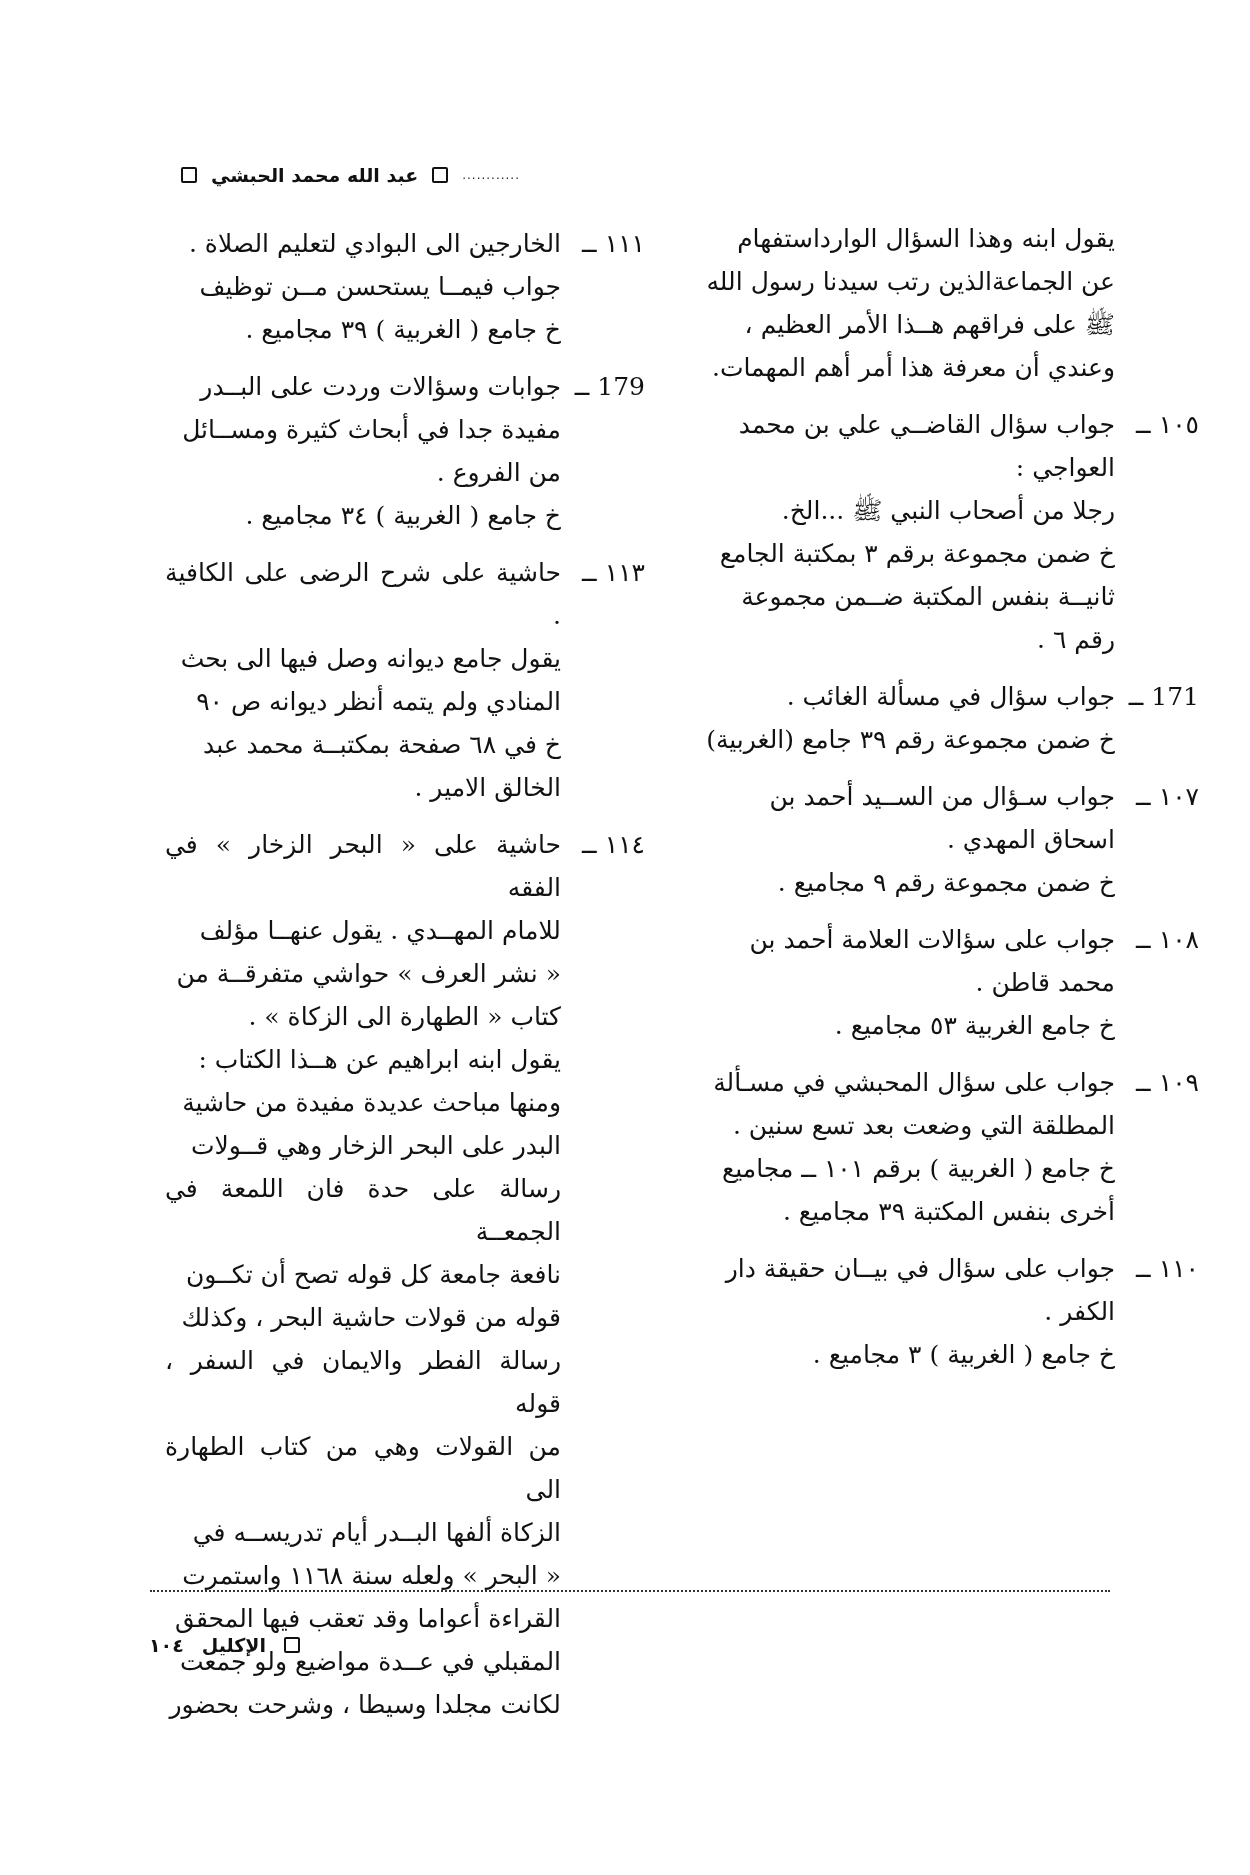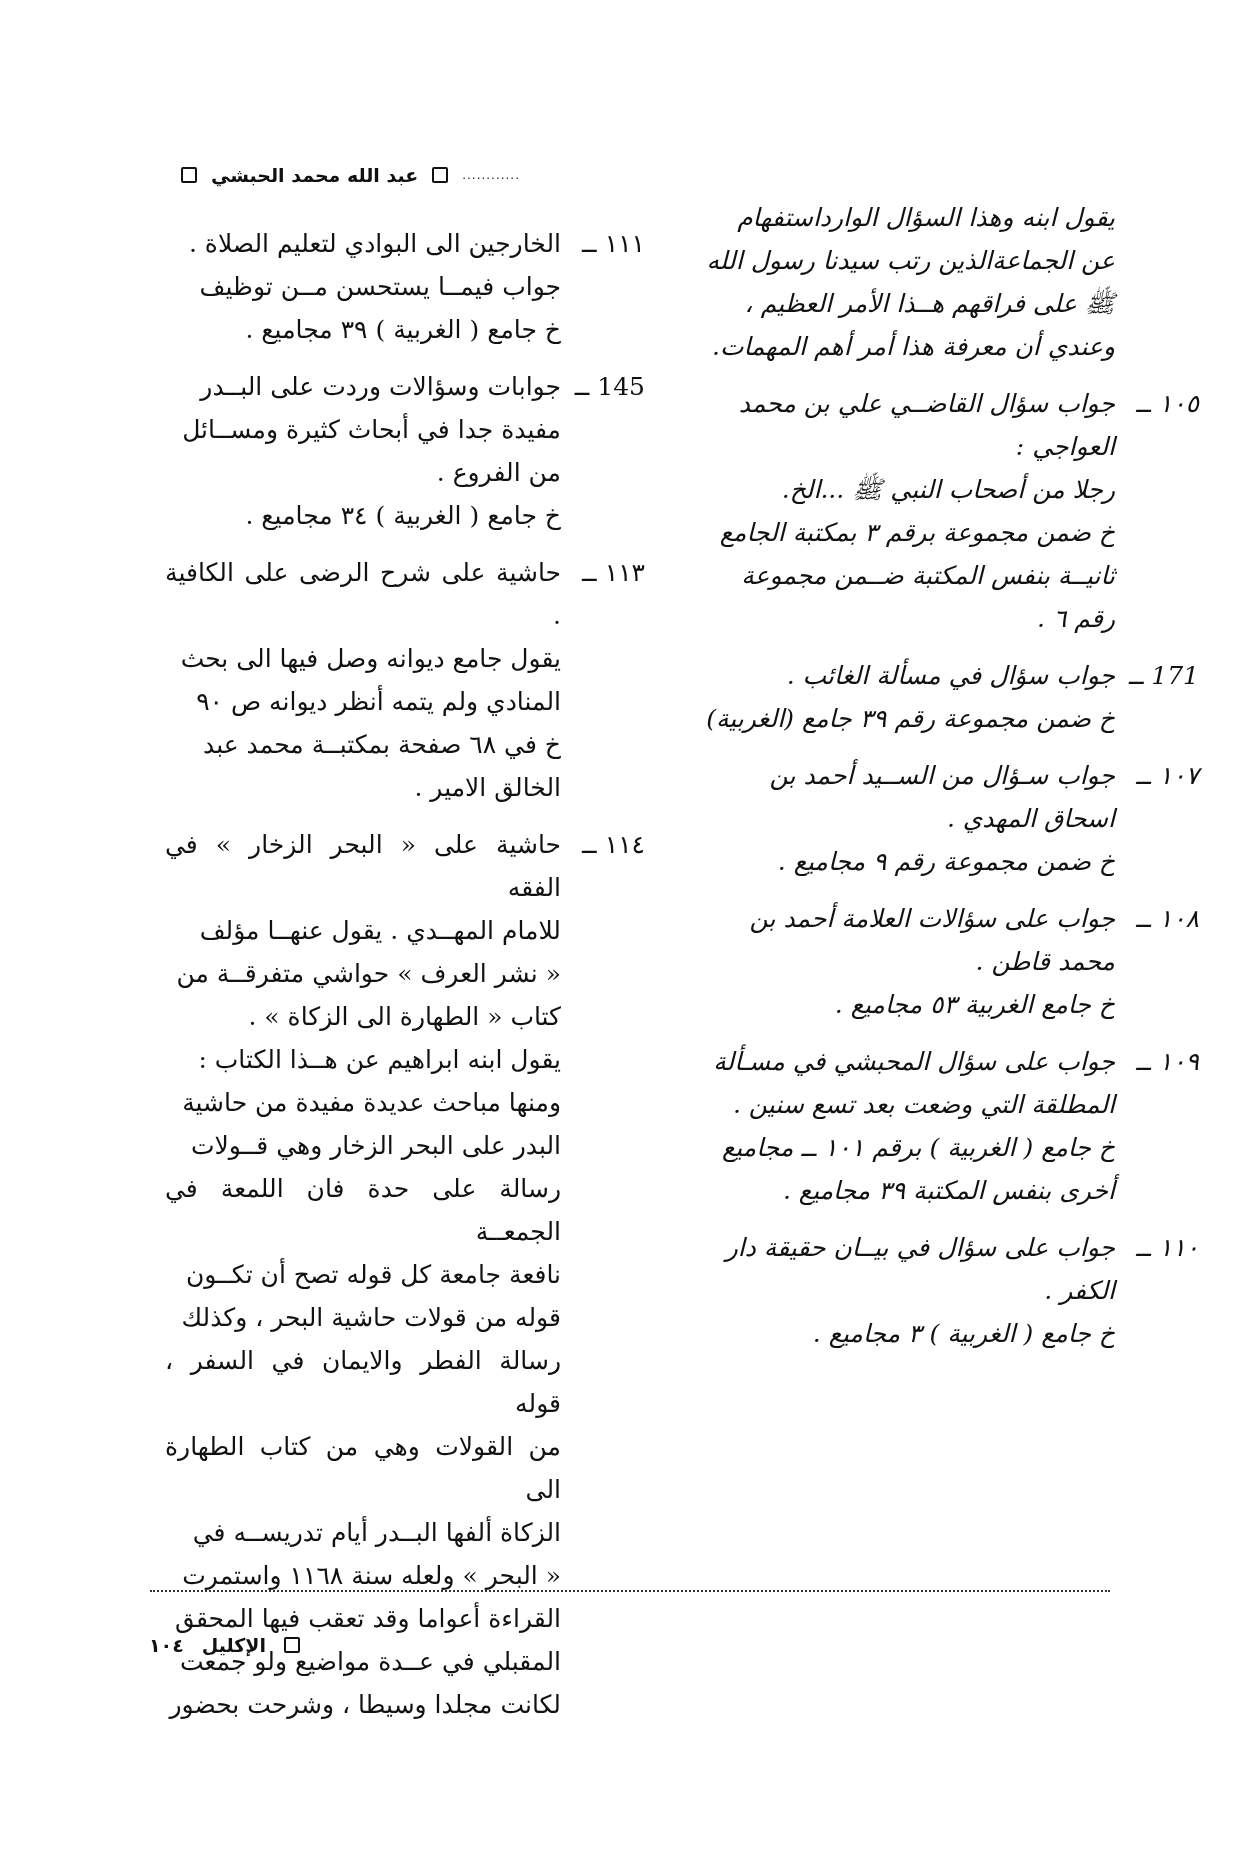--- a/index.html
+++ b/index.html
@@ -5,21 +5,21 @@
   html, body { margin: 0; padding: 0; background: #ffffff; }
   body { width: 1250px; height: 1875px; position: relative; overflow: hidden;
          font-family: "DejaVu Serif", "Liberation Serif", serif; color: #111; }
   .page { position: absolute; left: 0; top: 0; width: 1250px; height: 1875px; }
   .running-head { position: absolute; top: 160px; left: 180px; width: 340px; height: 30px;
                   direction: rtl; display: flex; align-items: center; gap: 14px;
                   font-family: "DejaVu Sans", sans-serif; font-weight: bold; font-size: 19px; }
   .box { display: inline-block; width: 12px; height: 12px; border: 2.5px solid #111; border-radius: 2px; }
   .head-dots { font-size: 12px; letter-spacing: 1px; color: #222; font-weight: normal; }
   .col { position: absolute; direction: rtl; text-align: justify; font-size: 25px; line-height: 43px; }
-  .col-right { top: 196px; left: 660px; width: 455px; font-style: italic; }
+  .col-right { top: 217px; left: 660px; width: 455px; }
   .col-left  { top: 222px; left: 165px; width: 480px; }
   .entry { position: relative; margin-bottom: 14px; }
   .entry-num { flex: 0 0 auto; white-space: nowrap; }
   .dash { margin: 0 8px; }
   .line { display: block; }
   .col-right .entry-num { position: absolute; right: -84px; }
   .col-right .entry-body { }
   .col-left .entry-body { padding-right: 84px; }
   .col-left .entry-num { position: absolute; right: 0; }
   .rule { position: absolute; top: 1590px; left: 150px; width: 960px; height: 0;
@@ -110,21 +110,21 @@
     <div class="entry">
       <span class="entry-num"><span>١١١</span><span class="dash">ــ</span></span>
       <div class="entry-body">
         <span class="line">الخارجين الى البوادي لتعليم الصلاة .</span>
         <span class="line">جواب فيمــا يستحسن مــن توظيف</span>
         <span class="line">خ جامع ( الغربية ) ٣٩ مجاميع .</span>
       </div>
     </div>
 
     <div class="entry">
-      <span class="entry-num"><span>145</span><span class="dash">ــ</span></span>
+      <span class="entry-num"><span>179</span><span class="dash">ــ</span></span>
       <div class="entry-body">
         <span class="line">جوابات وسؤالات وردت على البــدر</span>
         <span class="line">مفيدة جدا في أبحاث كثيرة ومســائل</span>
         <span class="line">من الفروع .</span>
         <span class="line">خ جامع ( الغربية ) ٣٤ مجاميع .</span>
       </div>
     </div>
 
     <div class="entry">
       <span class="entry-num"><span>١١٣</span><span class="dash">ــ</span></span>

